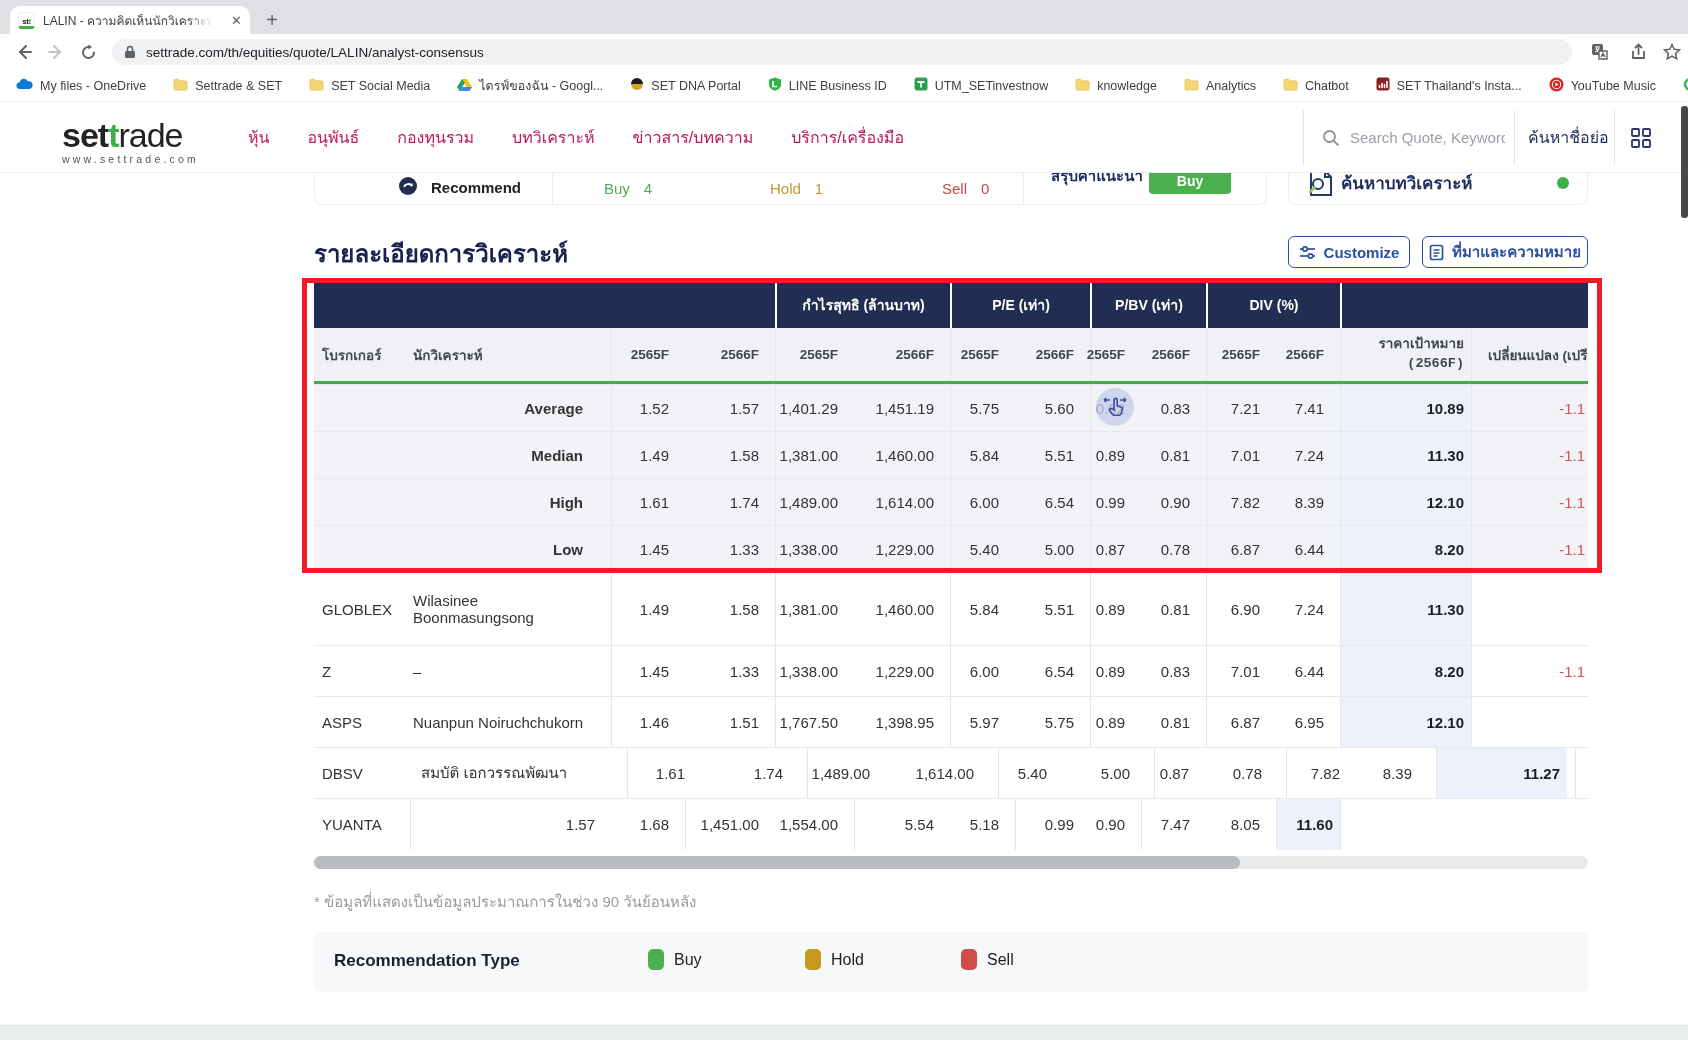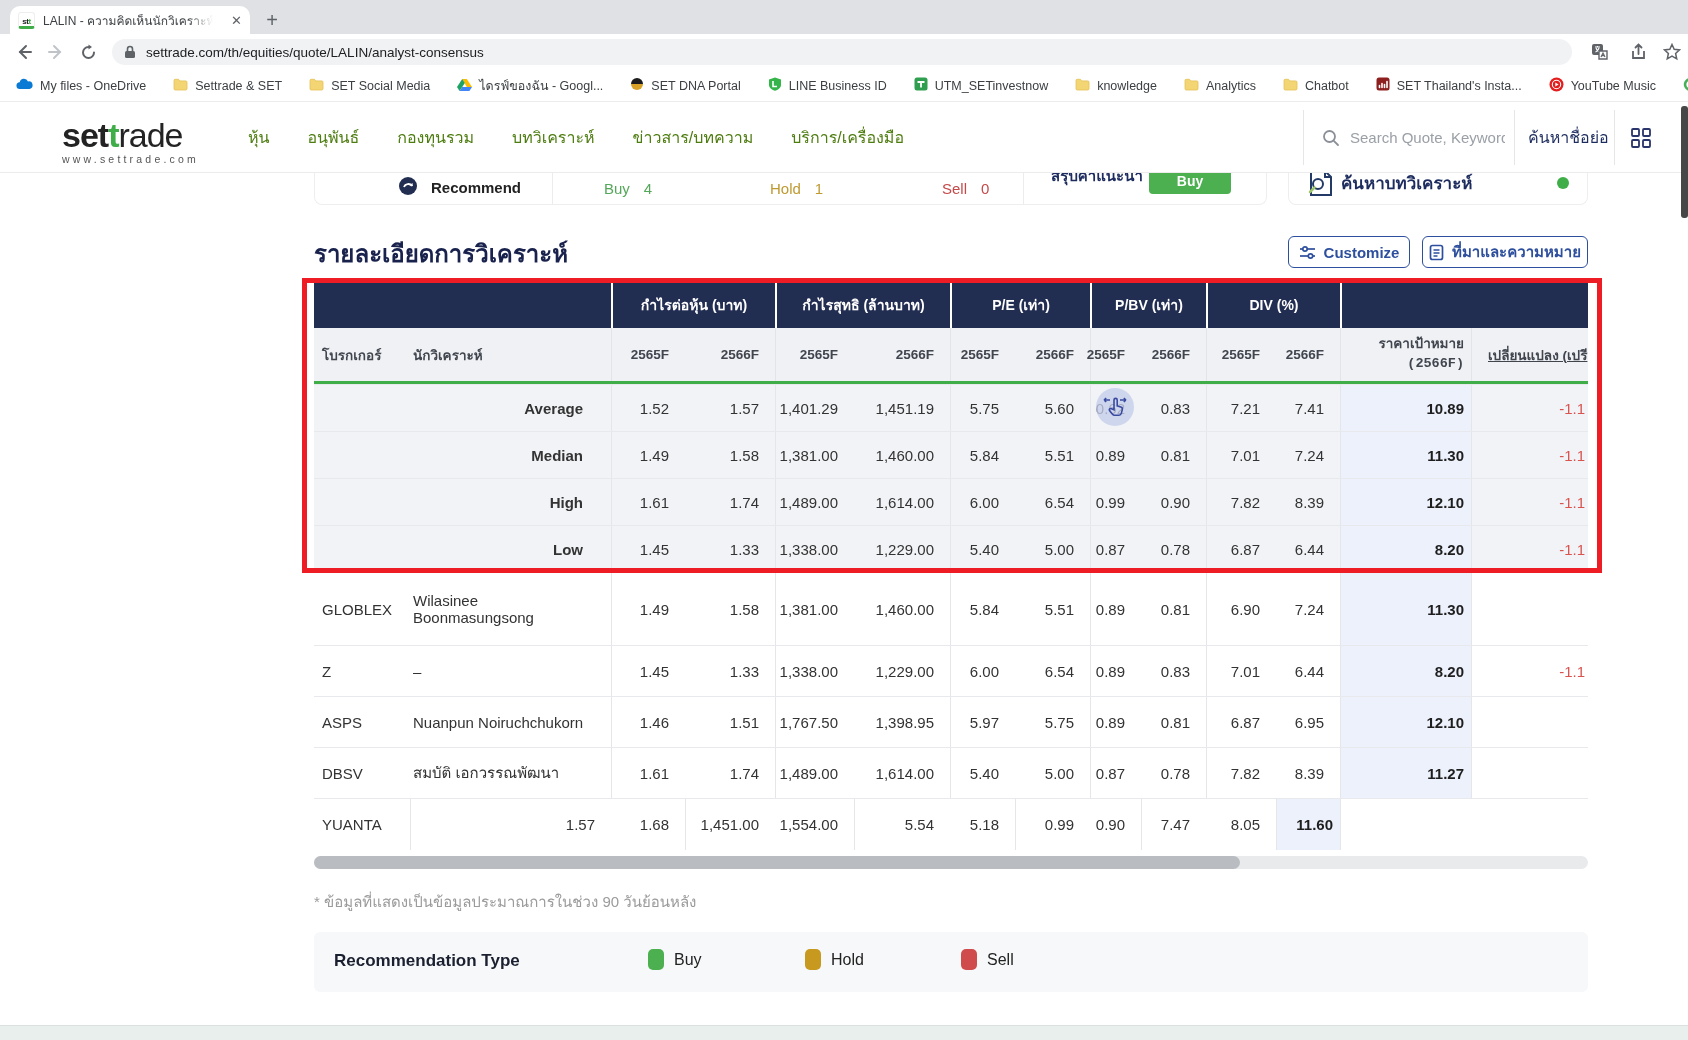--- a/index.html
+++ b/index.html
@@ -33,21 +33,21 @@
 
   
   .site-header { position:absolute; left:0; top:102px; width:1688px; height:71px; background:#fff;
                  border-bottom:1px solid #ececec; }
   .logo { position:absolute; left:62px; top:14px; }
   .logo-main { font-size:34px; letter-spacing:-1px; color:#232323; }
   .logo-main .b{font-weight:bold;}
   .logo-main .g{font-weight:bold;color:#3fae49;}
   .logo-sub { font-size:10.5px; color:#555; letter-spacing:3.2px; margin-top:-2px; }
   .mainnav { position:absolute; left:248px; top:0; height:71px; display:flex; align-items:center; gap:38px; }
-  .mainnav .item { font-size:16px; color:#4d7c0f; }
+  .mainnav .item { font-size:16px; color:#be185d; }
   .hdr-div { position:absolute; top:8px; height:55px; width:1px; background:#e6e6e6; }
   .hdr-search { position:absolute; left:1322px; top:0; height:71px; display:flex; align-items:center; gap:10px; }
   .hdr-search input { border:0; outline:0; font-size:15px; color:#333; width:155px; background:transparent;
                       font-family:"Liberation Sans",sans-serif; }
   .hdr-search input::placeholder { color:#9aa0a6; }
   .symbol-search { position:absolute; left:1528px; top:0; height:71px; display:flex; align-items:center;
                    font-size:16px; color:#1d2c5e; }
   .apps-grid { position:absolute; left:1630px; top:25px; }
 
   .page-scrollbar-thumb { position:absolute; left:1681px; top:106px; width:7px; height:112px;
@@ -83,21 +83,21 @@
   .tablewrap { position:absolute; left:314px; top:282px; width:1274px; }
   .trow { display:grid; grid-template-columns:96px 201px 74px 90px 79px 96px 65px 75px 51px 65px 70px 64px 131px 117px; }
   .ghead { background:#222d52; height:46px; }
   .ghead .gcell { color:#fff; font-size:14px; font-weight:bold; display:flex; align-items:center;
                   justify-content:center; }
   .ghead .gap { border-left:2px solid #fff; }
   .subhead { background:#f0f1f5; height:56px; border-bottom:3px solid #3fae49; }
   .subhead > div { display:flex; align-items:center; font-size:13.5px; font-weight:bold; color:#40454e; }
   .subhead .num { justify-content:flex-end; padding-right:16px; }
   .subhead .tgt { flex-direction:column; align-items:flex-end; justify-content:center; padding-right:7px; line-height:1.35;font-family:Liberation Mono, monospace; }
-  .subhead .chg { padding-left:16px; white-space:nowrap; overflow:hidden;text-decoration:underline; }
+  .subhead .chg { padding-left:16px; white-space:nowrap; overflow:hidden; }
   .brokercell { padding-left:8px; }
   .analystcell { padding-left:3px; padding-right:20px; }
   .drow > div { display:flex; align-items:center; font-size:15px; color:#333; }
   .drow { background:#fff; border-top:1px solid #e8e9ec; }
   .drow.sum { background:#f2f3f6; }
   .drow .num { justify-content:flex-end; padding-right:16px; }
   .drow .tcell { justify-content:flex-end; padding-right:7px; background:#edf1fb; font-weight:bold; color:#1e1e1e; }
   .drow .ccell { justify-content:flex-end; padding-right:3px; color:#d9534f; }
   .drow .sep { border-left:1px solid #e5e6e9; }
   .subhead .sep { border-left:1px solid #e3e4e8; }
@@ -359,21 +359,20 @@
     <svg width="15" height="17" viewBox="0 0 15 17">
         <rect x="1.5" y="1.5" width="12" height="14" rx="2" stroke="#2d4f9e" stroke-width="1.7" fill="none"></rect>
         <path d="M4.5 6 h6 M4.5 9 h6 M4.5 12 h4" stroke="#2d4f9e" stroke-width="1.4"></path>
       </svg>
     <span>ที่มาและความหมาย</span>
   </button>
 
   <div class="tablewrap" id="tablewrap">
       <div class="trow ghead">
         <div class="gcell" style="grid-column: 1 / span 2;"></div>
-        <div class="gcell gap" style="grid-column: 3 / span 2;">กำไรต่อหุ้น (บาท)</div>
         <div class="gcell gap" style="grid-column: 5 / span 2;">กำไรสุทธิ (ล้านบาท)</div>
         <div class="gcell gap" style="grid-column: 7 / span 2;">P/E (เท่า)</div>
         <div class="gcell gap" style="grid-column: 9 / span 2;">P/BV (เท่า)</div>
         <div class="gcell gap" style="grid-column: 11 / span 2;">DIV (%)</div>
         <div class="gcell gap" style="grid-column: 13 / span 2;"></div>
       </div>
       <div class="trow subhead">
         <div class="brokercell">โบรกเกอร์</div>
         <div class="analystcell">นักวิเคราะห์</div>
         <div class="num sep">2565F</div>
@@ -497,21 +496,21 @@
         <div class="num">1,398.95</div>
         <div class="num sep">5.97</div>
         <div class="num">5.75</div>
         <div class="num sep">0.89</div>
         <div class="num">0.81</div>
         <div class="num sep">6.87</div>
         <div class="num">6.95</div>
         <div class="tcell sep">12.10</div>
         <div class="ccell sep"></div>
       </div>
-      <div class="trow drow" style="height: 51px;">
+      <div class="trow drow" style="height: 51px; gap: 8px;">
         <div class="brokercell bname">DBSV</div>
         <div class="analystcell bname">สมบัติ เอกวรรณพัฒนา</div>
         <div class="num sep">1.61</div>
         <div class="num">1.74</div>
         <div class="num sep">1,489.00</div>
         <div class="num">1,614.00</div>
         <div class="num sep">5.40</div>
         <div class="num">5.00</div>
         <div class="num sep">0.87</div>
         <div class="num">0.78</div>

